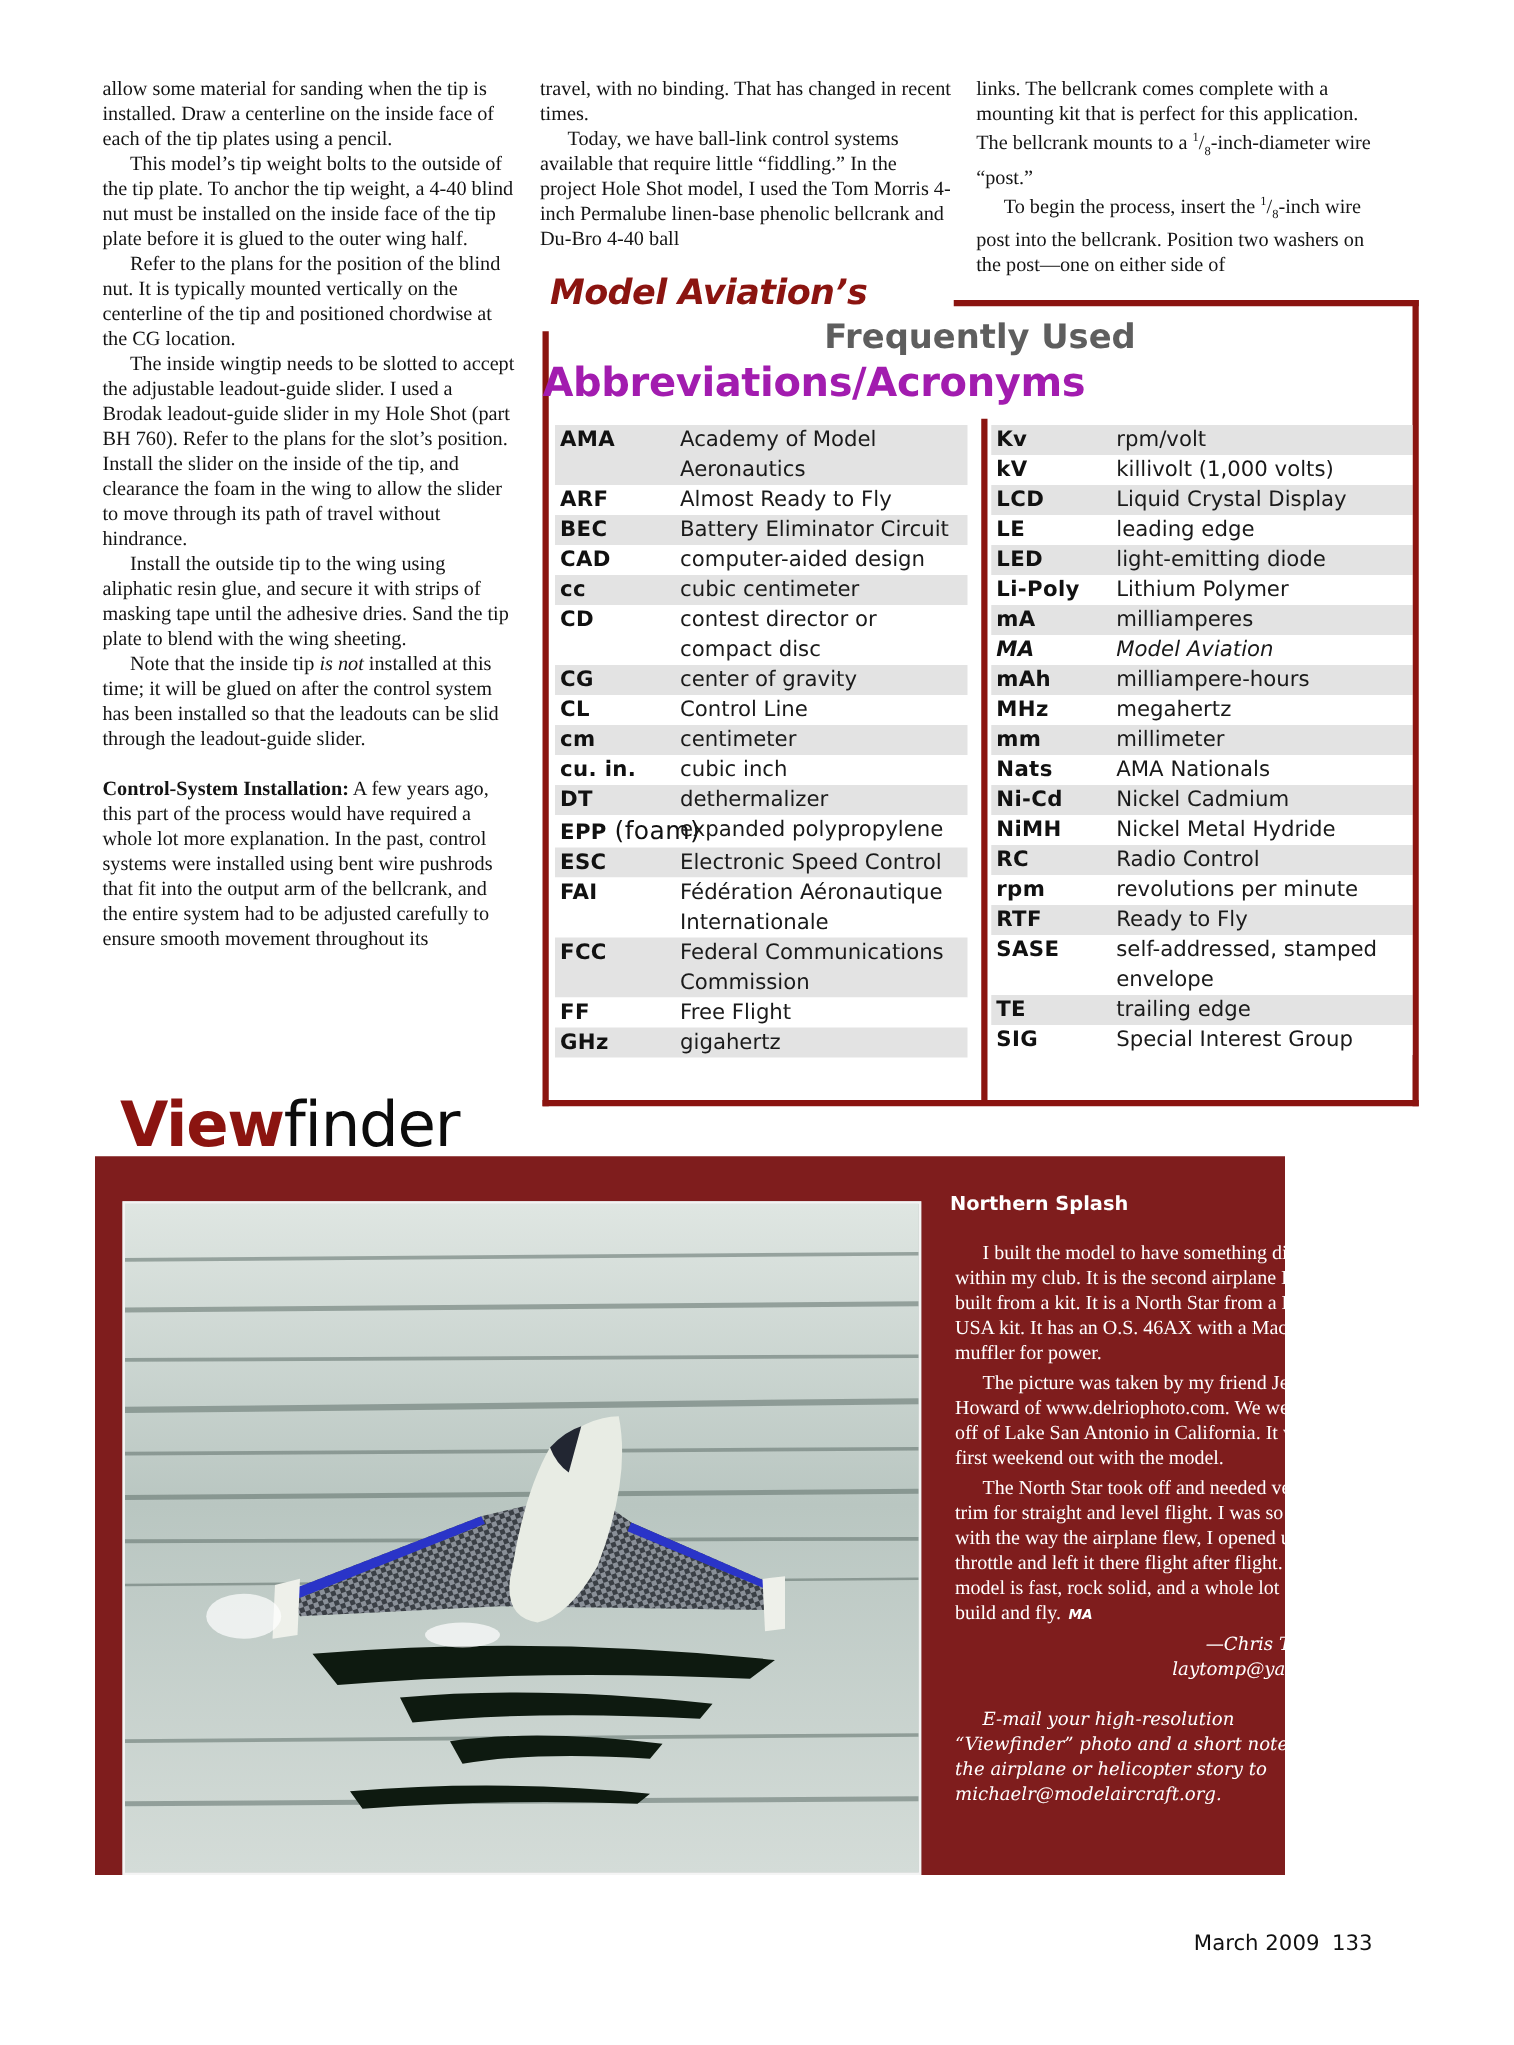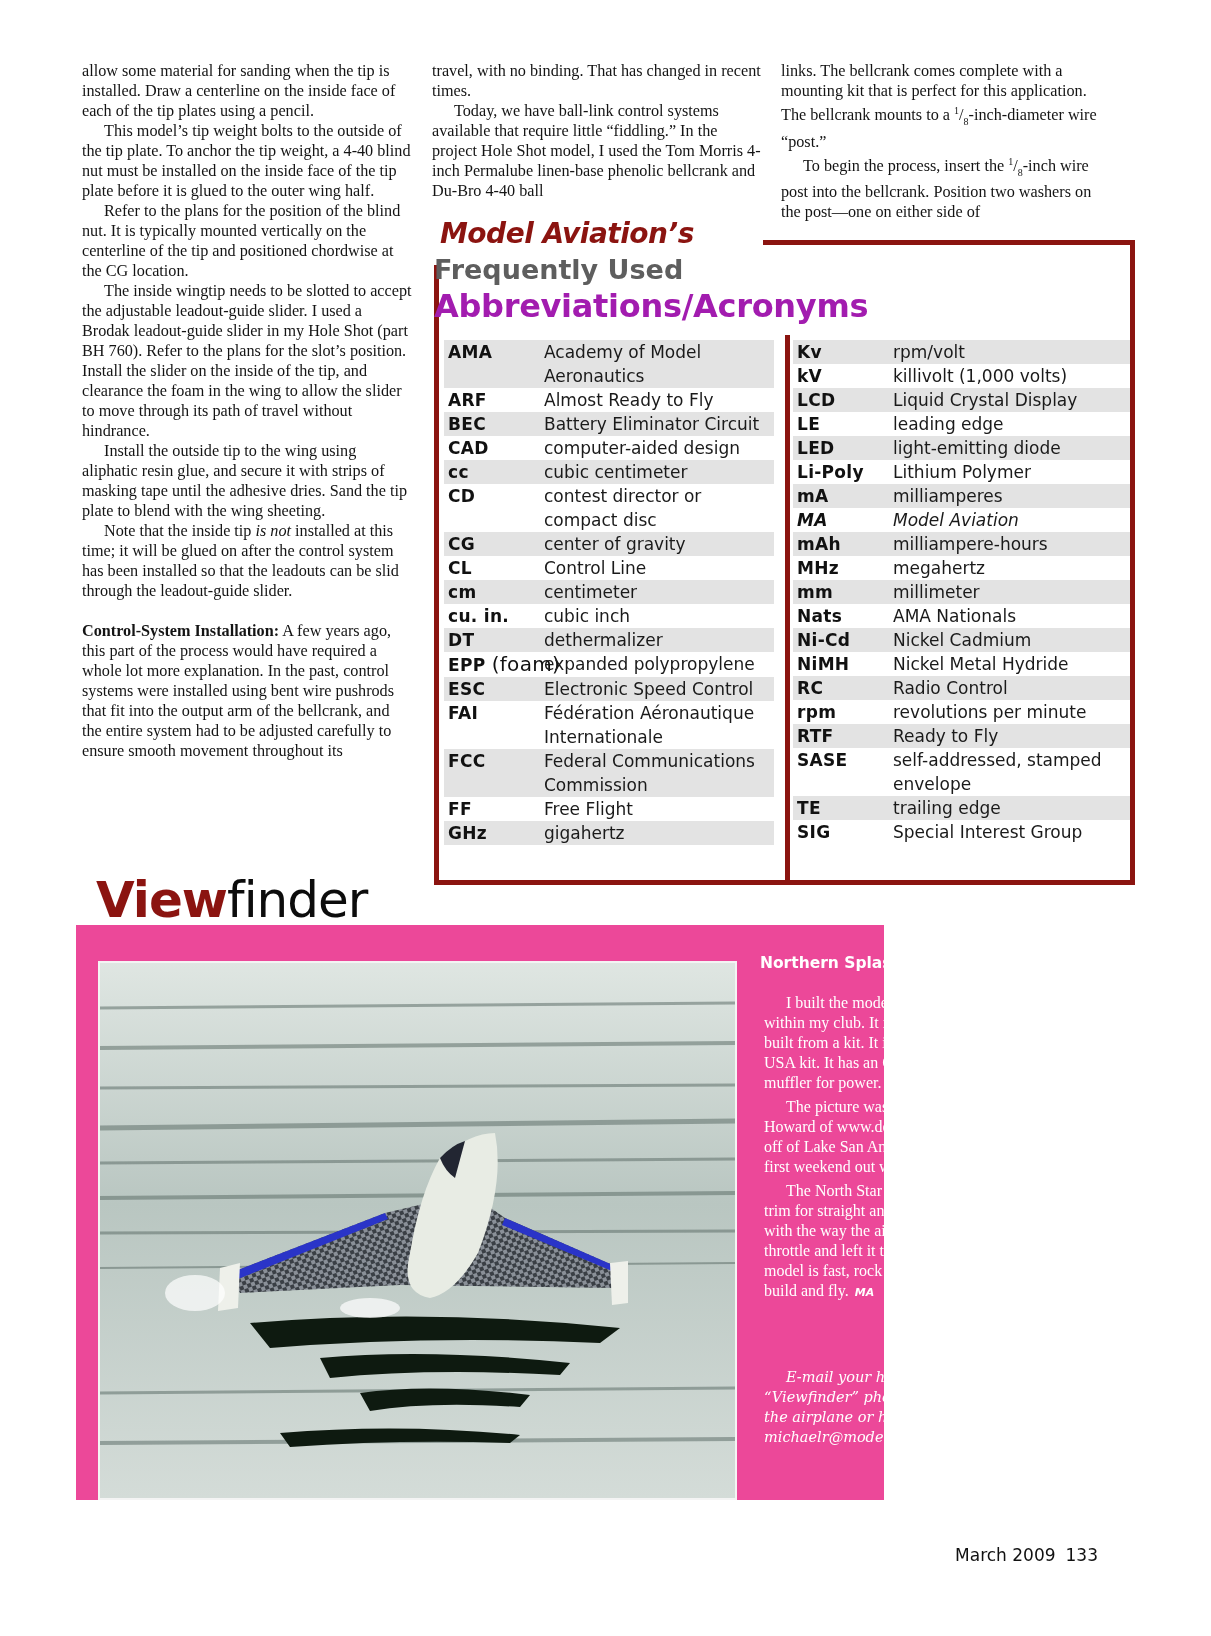--- a/index.html
+++ b/index.html
@@ -15,39 +15,39 @@
   sup.frac { font-size: 10px; }
   sub.frac { font-size: 10px; }
 
   
   .abbr-box { position: absolute; left: 434px; top: 207px; width: 700px; height: 680px; }
   .abbr-brand { position: absolute; left: 6px; top: 10px; font-family: "DejaVu Sans", sans-serif; font-style: italic; font-weight: bold; font-size: 28px; color: #8b1410; letter-spacing: -0.5px; }
   .abbr-rule-top { position: absolute; left: 329px; top: 33px; width: 372px; height: 5px; background: #8b1410; }
   .abbr-rule-right { position: absolute; left: 696px; top: 33px; width: 5px; height: 645px; background: #8b1410; }
   .abbr-rule-left { position: absolute; left: 0px; top: 58px; width: 5px; height: 620px; background: #8b1410; }
   .abbr-rule-bottom { position: absolute; left: 0px; top: 673px; width: 701px; height: 5px; background: #8b1410; }
-  .abbr-title1 { position: absolute; left: 0; width: 700px; top: 47px; text-align: left; font-family: "DejaVu Sans", sans-serif; font-weight: bold; font-size: 27px; color: #5e5e5e; }
+  .abbr-title1 { position: absolute; left: 0; width: 700px; top: 47px; text-align: center; font-family: "DejaVu Sans", sans-serif; font-weight: bold; font-size: 27px; color: #5e5e5e; }
   .abbr-title2 { position: absolute; left: 0; width: 807px; top: 80px; text-align: left; font-family: "DejaVu Sans", sans-serif; font-weight: bold; font-size: 32px; color: #a21caf; letter-spacing: -0.3px; }
   .abbr-divider { position: absolute; left: 351px; top: 128px; width: 5px; height: 545px; background: #8b1410; }
   .abbr-col { position: absolute; top: 133px; width: 330px; font-family: "DejaVu Sans", sans-serif; font-size: 17px; }
   .abbr-col.left { left: 10px; }
   .abbr-col.right { left: 359px; width: 337px; }
   .abbr-row { display: flex; align-items: flex-start; line-height: 24px; }
   .abbr-row:nth-child(odd) { background: #e3e3e3; }
   .abbr-row:nth-child(even) { background: #ffffff; }
   .abbr-term { width: 96px; flex: 0 0 96px; font-weight: bold; padding-left: 4px; letter-spacing: 0.3px; color: #111; white-space: nowrap; }
   .abbr-term .note { font-weight: normal; font-size: 20px; text-align: center; }
   .abbr-def { flex: 1; color: #1a1a1a; font-weight: normal; }
   .abbr-row.italic .abbr-term, .abbr-row.italic .abbr-def { font-style: italic; }
 
   
   .vf-title { position: absolute; left: 96px; top: 872px; font-family: "DejaVu Sans", sans-serif; font-size: 50px; line-height: 56px; letter-spacing: -1px; }
   .vf-title .red { color: #8b1410; font-weight: bold; }
   .vf-title .blk { color: #0c0c0c; }
-  .vf-panel { position: absolute; left: 76px; top: 925px; width: 808px; height: 575px; background: #ec4899; }
+  .vf-panel { position: absolute; left: 76px; top: 925px; width: 952px; height: 575px; background: #7f1d1d; }
   .vf-photo { position: absolute; left: 22px; top: 36px; width: 635px; height: 535px; background: #c8d0cc; overflow: hidden; border: 2px solid #f4f4f4; }
   .vf-text { position: absolute; left: 684px; top: 28px; width: 330px; color: #fff; font-size: 16px; line-height: 20px; }
   .vf-text .heading { font-family: "DejaVu Sans", sans-serif; font-weight: bold; font-size: 15.5px; margin-bottom: 20px; }
   .vf-text p { margin: 4px; }
   .vf-text p.ind { text-indent: 22px; }
   .vf-text .ma-mark { font-family: "DejaVu Sans", sans-serif; font-weight: bold; font-style: italic; font-size: 11px; margin-left: 6px; }
   .vf-text .sig { text-align: right; font-style: italic; font-family: "DejaVu Serif", serif; font-size: 14.5px; }
   .vf-text .note { font-style: italic; font-family: "DejaVu Serif", serif; font-size: 14.5px; margin-top: 20px; }
   .vf-text .note p { text-indent: 22px; }
 

